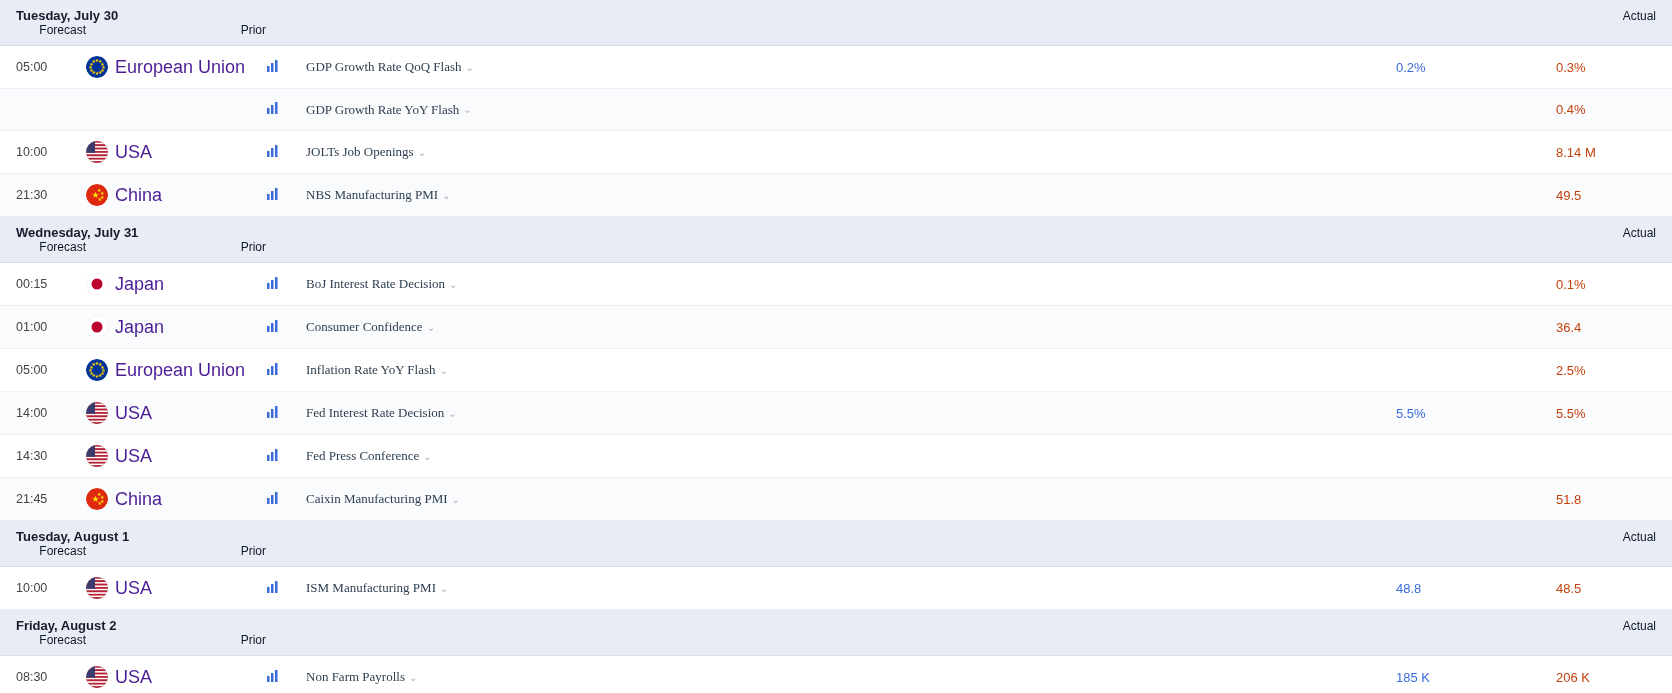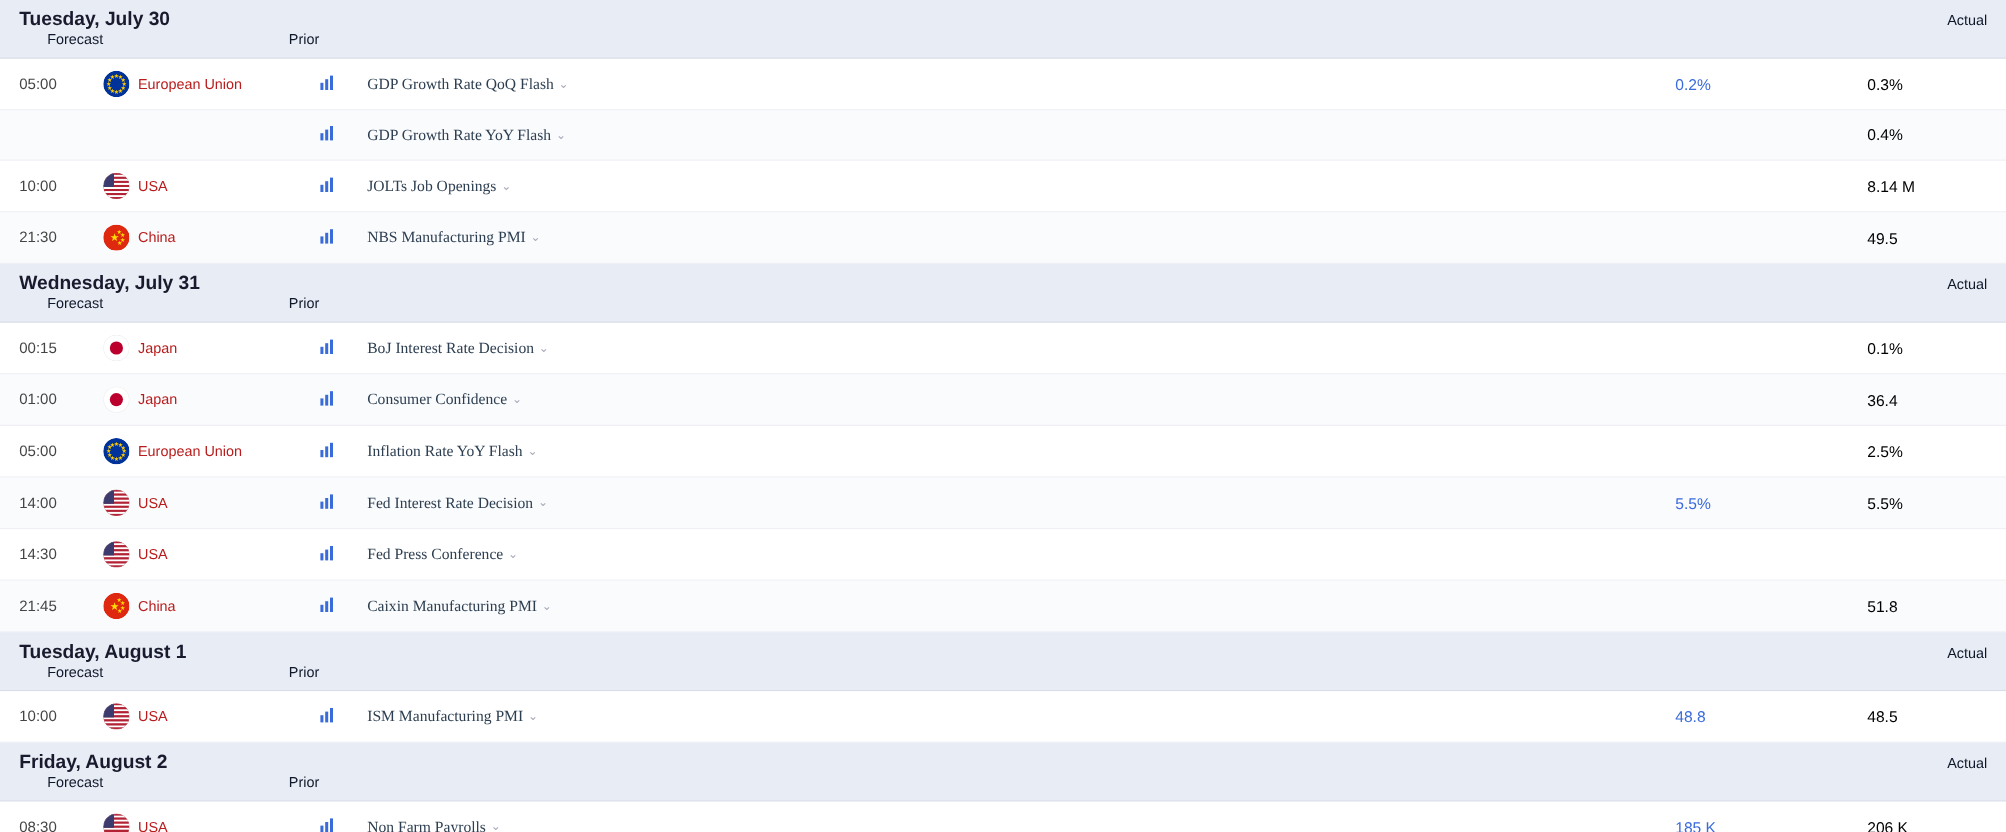--- a/index.html
+++ b/index.html
@@ -18,21 +18,21 @@
     .day-header {
       display: grid;
       grid-template-columns: 70px 180px 40px 1fr 160px 160px 100px;
       align-items: center;
       padding: 8px 16px;
       background: #e8ecf4;
       border-bottom: 1px solid #d8dde8;
     }
     .day-header .day-title {
       font-weight: 700;
-      font-size: 16px;
+      font-size: 13px;
       color: #1a1a2e;
       grid-column: 1 / 4;
     }
     .day-header .col-label {
       font-size: 12px;
       color: #0f172a;
       text-align: right;
     }
     .event-row {
       display: grid;
@@ -61,22 +61,22 @@
       height: 22px;
       border-radius: 50%;
       display: inline-flex;
       align-items: center;
       justify-content: center;
       font-size: 14px;
       flex-shrink: 0;
       overflow: hidden;
     }
     .country-name {
-      font-size: 12px;
-      color: #b91c1c;
+      font-size: 18px;
+      color: #4c1d95;
     }
     .chart-icon {
       color: #3a6bdb;
       font-size: 14px;
     }
     .event-name {
       font-size: 13px;
       color: #2c3e50;
       display: flex;
       align-items: center;
@@ -93,21 +93,21 @@
       color: #333;
       padding-right: 10px;
     }
     .value-cell.forecast {
       color: #3a6bdb;
     }
     .value-cell.actual {
       color: #333;
     }
     .value-cell.prior {
-      color: #000000;
+      color: #c2410c;
     }
   </style>
 </head>
 <body>
 
 <div class="calendar-container">
 <div class="day-header">
     <span class="day-title">Tuesday, July 30</span>
     <span></span>
     <span></span>

